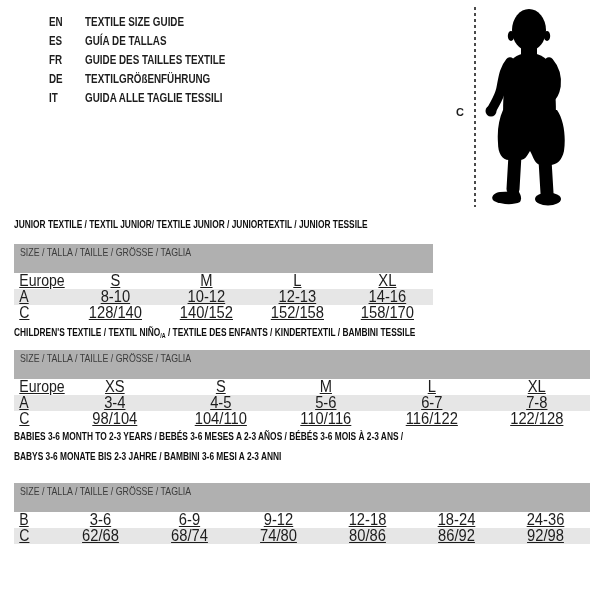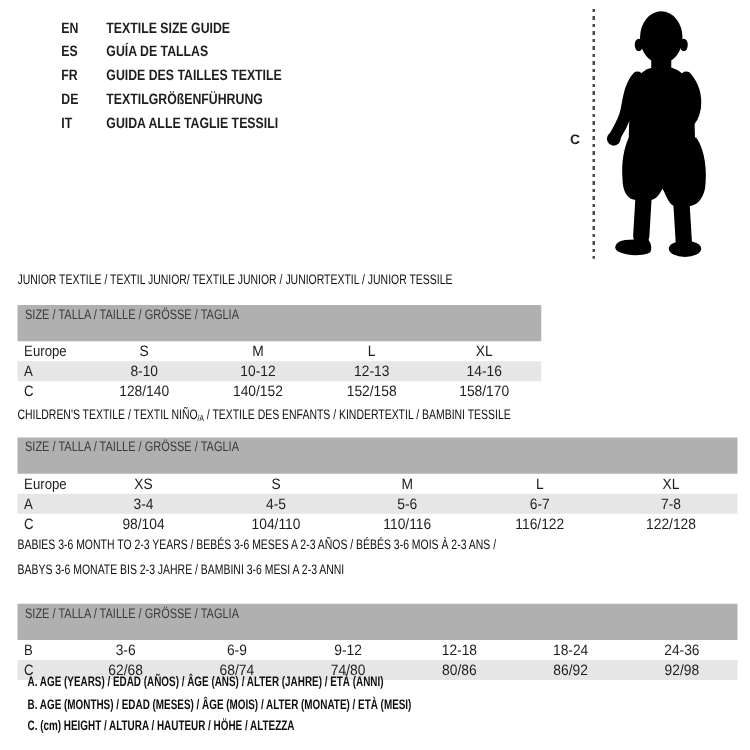--- a/index.html
+++ b/index.html
@@ -16,32 +16,32 @@
   .fig-svg{position:absolute;left:478px;top:5px;}
   .dash{position:absolute;left:474px;top:7px;width:2px;height:200px;
         background:repeating-linear-gradient(to bottom,var(--dash,#4a4a4a) 0 3px,transparent 3px 6px);}
   .clabel{position:absolute;left:456px;top:106px;font-weight:bold;font-size:11px;}
 
   
   .tbl{position:absolute;left:14px;}
   .t1{top:216px;width:419px;}
   .t2{top:324px;width:576px;}
   .t3{top:428px;width:576px;}
-  .ttitle{font-weight:normal;font-size:11px;line-height:16px;white-space:nowrap;color:#0e0e0e;}
+  .ttitle{font-weight:bold;font-size:11px;line-height:16px;white-space:nowrap;color:#0e0e0e;}
   .ttitle .cond{display:inline-block;transform:scaleX(0.76);transform-origin:0 0;}
   .t1 .ttitle{margin-bottom:8px;}
   .t2 .ttitle{margin-bottom:6px;}
   .t3 .ttitle{margin-bottom:19px;}
   .sub{font-size:7px;vertical-align:-2px;}
   .tline2{display:block;}
   .tline2:empty{display:none;}
   .band{height:29px;line-height:17px;background:var(--band,#b0b0b0);
         color:var(--band_text,#3b3b3b);font-size:11px;padding-left:6px;white-space:nowrap;}
   .band .cond{display:inline-block;transform:scaleX(0.8);transform-origin:0 50%;}
-  .trow{display:grid;height:16px;line-height:16px;font-size:12px;}
+  .trow{display:grid;height:16px;line-height:16px;font-size:16px;text-decoration:underline;}
   .trow.shaded{background:var(--shaded_row,#e6e6e6);}
   .tlabel{padding-left:6px;white-space:nowrap;transform:scaleX(0.88);transform-origin:0 50%;}
   .tcell{text-align:center;white-space:nowrap;transform:scaleX(0.92);}
 
   
   .fnotes{position:absolute;left:22px;top:538px;}
   .fnote{font-weight:bold;font-size:11px;line-height:17.5px;white-space:nowrap;
          transform:scaleX(0.72);transform-origin:0 0;color:#0e0e0e;}
 </style>
 </head>
@@ -167,19 +167,14 @@
           <div class="tcell">62/68</div>
           <div class="tcell">68/74</div>
           <div class="tcell">74/80</div>
           <div class="tcell">80/86</div>
           <div class="tcell">86/92</div>
           <div class="tcell">92/98</div>
         </div>
       </div>
   </section>
 
-  <div class="fnotes">
-      <div class="fnote">A. AGE (YEARS) / EDAD (AÑOS) / ÂGE (ANS) / ALTER (JAHRE) / ETÀ (ANNI)</div>
-      <div class="fnote">B. AGE (MONTHS) / EDAD (MESES) / ÂGE (MOIS) / ALTER (MONATE) / ETÀ (MESI)</div>
-      <div class="fnote">C. (cm) HEIGHT / ALTURA / HAUTEUR / HÖHE / ALTEZZA</div>
-    </div>
 
 </div>
 
 </body></html>

